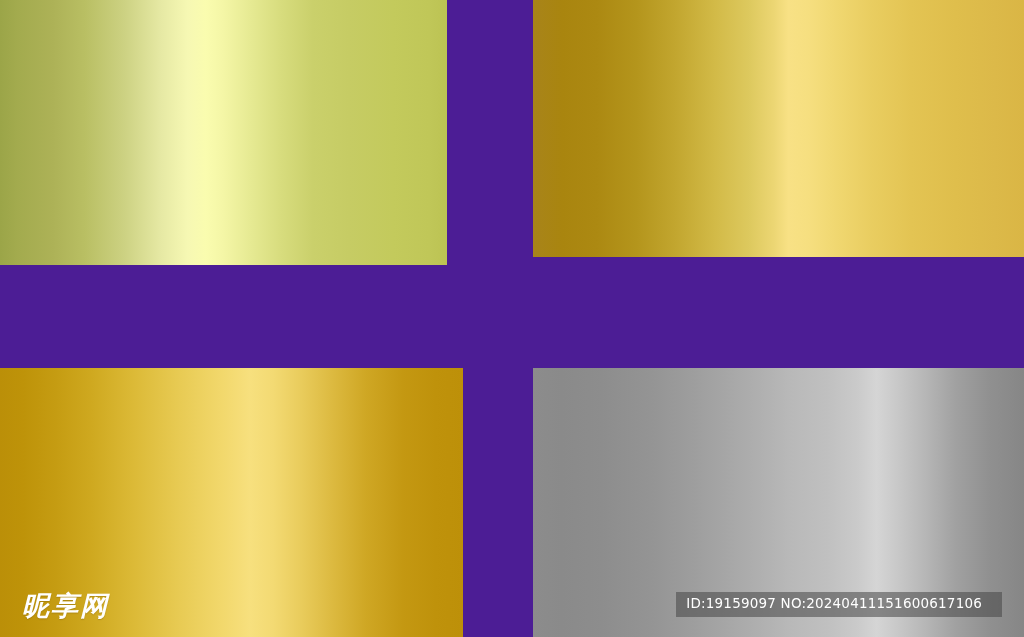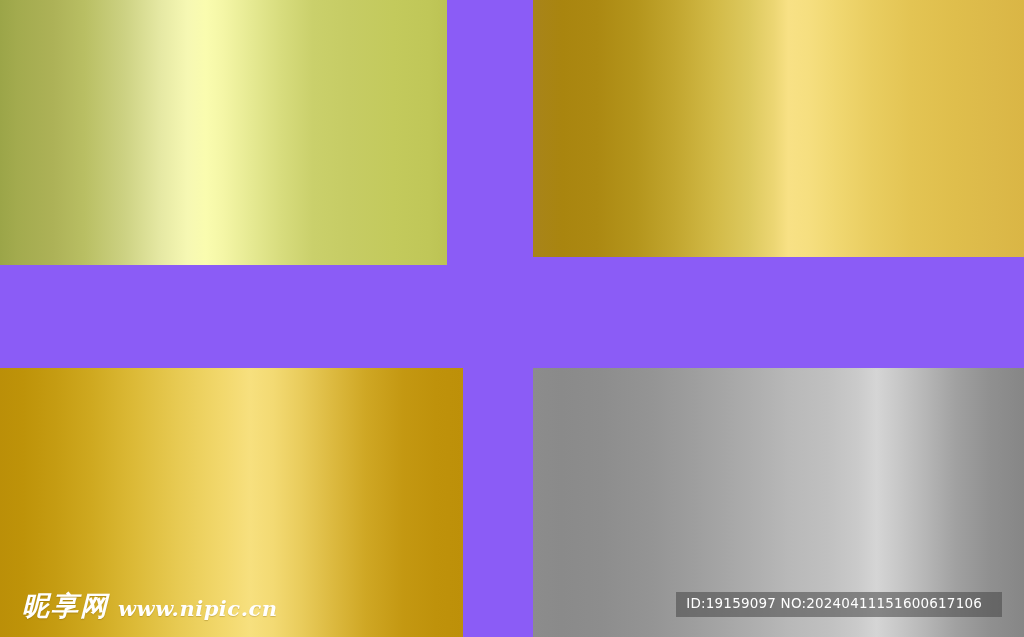--- a/index.html
+++ b/index.html
@@ -8,21 +8,21 @@
     padding: 0;
     background: #ffffff;
   }
   body {
     font-family: "Liberation Sans", sans-serif;
   }
   #canvas {
     position: relative;
     width: 1024px;
     height: 637px;
-    background: #8b5cf6;
+    background: #4c1d95;
     overflow: hidden;
   }
 
   .swatch {
     position: absolute;
   }
 
   
   #swatch-olive-green {
     left: 0px;
@@ -176,18 +176,17 @@
   <div class="swatch" id="swatch-olive-green"></div>
 
   <div class="swatch" id="swatch-gold-dark"></div>
 
   <div class="swatch" id="swatch-gold-bright"></div>
 
   <div class="swatch" id="swatch-silver"></div>
 
   <div id="watermark-logo">
     <span class="wm-cn">昵享网</span>
-    <span class="wm-url">www.nipic.cn</span>
   </div>
 
   <div id="id-badge">ID:19159097 NO:20240411151600617106</div>
 
 </div>
 
 </body></html>

